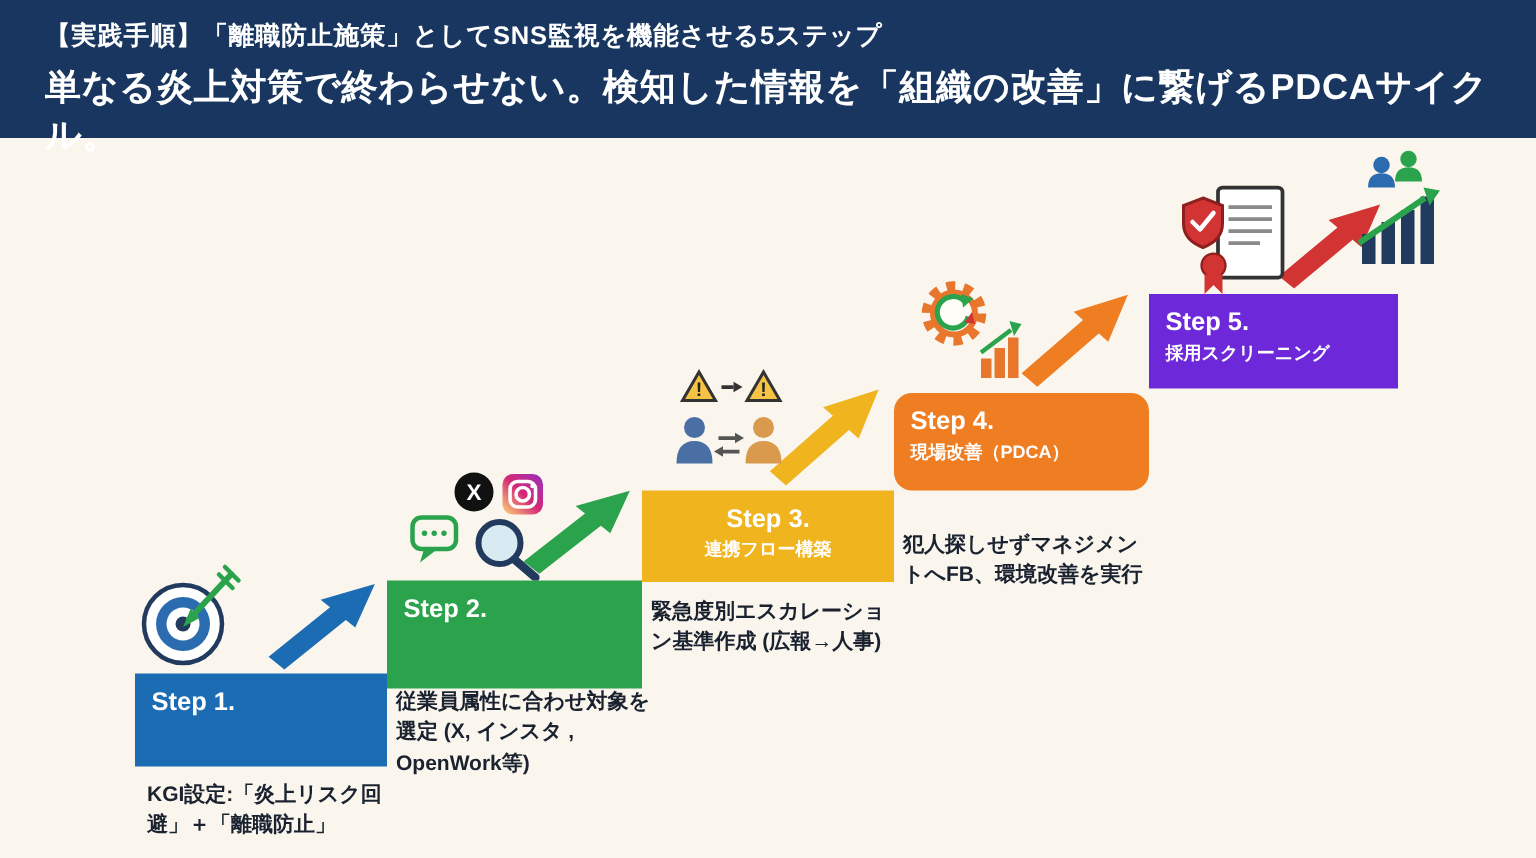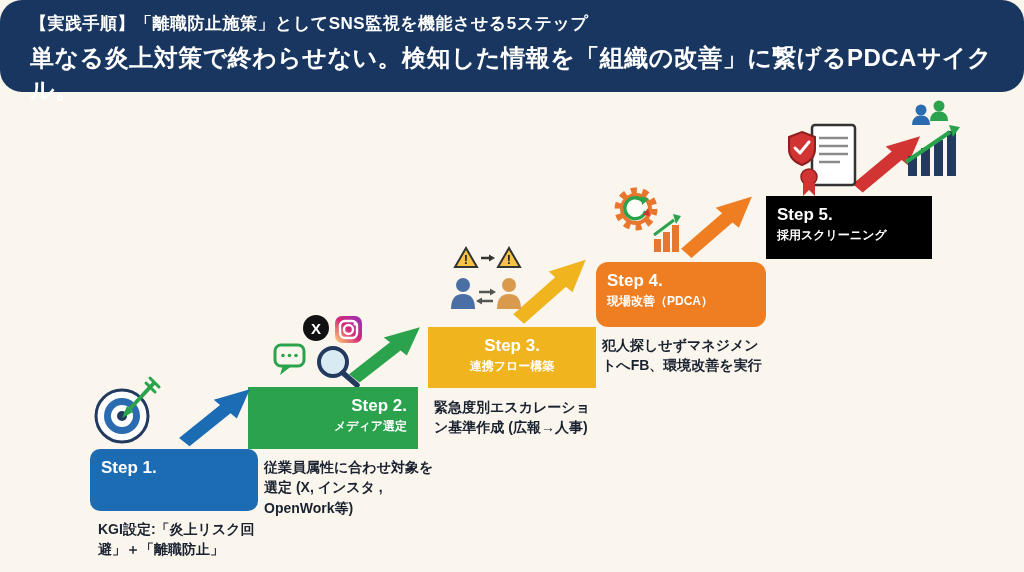--- a/index.html
+++ b/index.html
@@ -1,38 +1,38 @@
 <!DOCTYPE html>
 <html><head>
 <meta charset="utf-8">
 <style>
   * { margin:0; padding:0; box-sizing:border-box; }
   html,body { background:#e8e8e8; }
   body { font-family:"Liberation Sans","DejaVu Sans",sans-serif; }
   .canvas { position:relative; width:1024px; height:572px; background:#faf6ed; overflow:hidden; margin:0 auto; }
 
-  .header { position:absolute; left:0; top:0; width:1024px; height:92px; background:#18365f; color:#fff; padding:12px 0 0 30px;border-radius:22px; }
+  .header { position:absolute; left:0; top:0; width:1024px; height:92px; background:#18365f; color:#fff; padding:12px 0 0 30px; }
   .header-line1 { font-size:17px; font-weight:700; letter-spacing:.5px; }
   .header-line2 { font-size:24px; font-weight:700; margin-top:7px; letter-spacing:.5px; }
 
   .step-box { position:absolute; color:#fff; font-weight:700; padding:8px 11px; }
   .step-label { font-size:17px; line-height:1.25; }
   .step-title { font-size:12px; line-height:1.25; margin-top:3px; white-space:nowrap; }
   .step-desc { position:absolute; font-size:14px; font-weight:700; color:#1a2230; line-height:1.45; }
 
   .b1 { left:90px;  top:449px; width:168px; height:62px; }
-  .b2 { left:248px; top:387px; width:170px; height:62px;text-align:right; }
+  .b2 { left:258px; top:387px; width:170px; height:72px; }
   .b3 { left:428px; top:327px; width:168px; height:61px;text-align:center; }
   .b4 { left:596px; top:262px; width:170px; height:65px; }
   .b5 { left:766px; top:196px; width:166px; height:63px; }
 
   .d1 { left:98px;  top:519px; width:172px; }
   .d2 { left:264px; top:457px; width:174px; }
   .d3 { left:434px; top:397px; width:162px; }
-  .d4 { left:602px; top:335px; width:166px; }
+  .d4 { left:602px; top:352px; width:166px; }
   .d5 { left:772px; top:267px; width:162px; }
 
   .arrow { position:absolute; }
   .a1 { left:172px; top:386px; width:82px; height:66px; }
   .a2 { left:342px; top:324px; width:82px; height:64px; }
   .a3 { left:506px; top:256px; width:84px; height:74px; }
   .a4 { left:674px; top:193px; width:82px; height:71px; }
   .a5 { left:846px; top:133px; width:78px; height:65px; }
 
   .icon { position:absolute; }
@@ -46,36 +46,35 @@
 </head>
 <body>
 
 <div class="canvas">
 
   <header class="header">
     <div class="header-line1">【実践手順】「離職防止施策」としてSNS監視を機能させる5ステップ</div>
     <div class="header-line2">単なる炎上対策で終わらせない。検知した情報を「組織の改善」に繋げるPDCAサイクル。</div>
   </header>
 
-  <div class="step-box b1" style="background: rgb(28, 108, 180); border-radius: 10px;">
+  <div class="step-box b1" style="background: rgb(28, 108, 180);">
     <div class="step-label">Step 1.</div>
   </div>
   <div class="step-box b2" style="background: rgb(42, 163, 76);">
     <div class="step-label">Step 2.</div>
-    <div class="step-title">メディア選定</div>
   </div>
   <div class="step-box b3" style="background: rgb(240, 180, 30);">
     <div class="step-label">Step 3.</div>
     <div class="step-title">連携フロー構築</div>
   </div>
   <div class="step-box b4" style="background: rgb(239, 125, 34); border-radius: 12px;">
     <div class="step-label">Step 4.</div>
     <div class="step-title">現場改善（PDCA）</div>
   </div>
-  <div class="step-box b5" style="background: #000000;">
+  <div class="step-box b5" style="background: #6d28d9;">
     <div class="step-label">Step 5.</div>
     <div class="step-title">採用スクリーニング</div>
   </div>
 
   <div class="step-desc d1">KGI設定:「炎上リスク回避」＋「離職防止」</div>
   <div class="step-desc d2">従業員属性に合わせ対象を選定 (X, インスタ , OpenWork等)</div>
   <div class="step-desc d3">緊急度別エスカレーション基準作成 (広報→人事)</div>
   <div class="step-desc d4">犯人探しせずマネジメントへFB、環境改善を実行</div>
 
   <svg class="arrow a1" viewBox="0 0 100 100" preserveAspectRatio="none">

